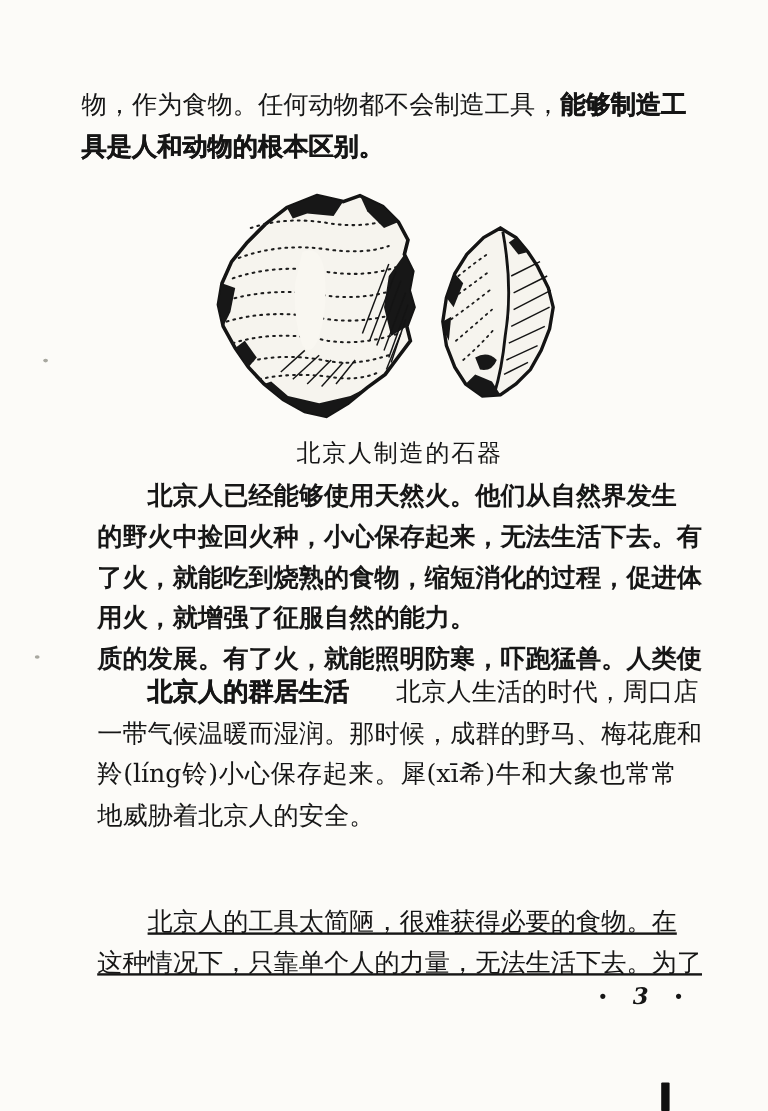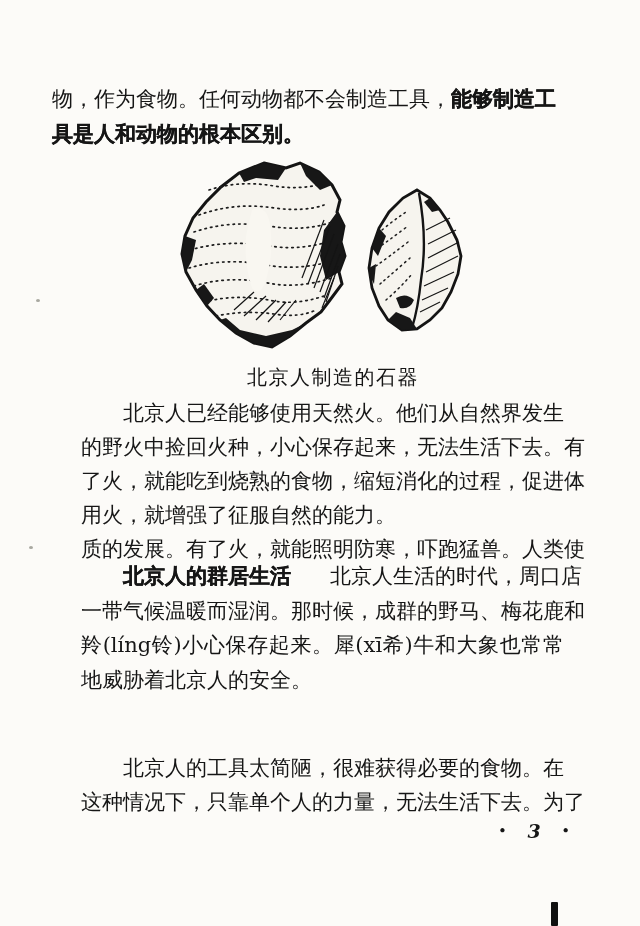--- a/index.html
+++ b/index.html
@@ -6,29 +6,29 @@
   .page {
     position:relative; width:640px; height:926px; overflow:hidden;
     background:#fcfbf8; color:#161616;
     font-family:"DejaVu Serif", serif;
   }
   .para { position:absolute; font-size:21px; }
   .line { white-space:nowrap; text-align:justify; }
   .jl   { text-align-last:justify; }
   .indent { text-indent:42px; }
   .b { font-weight:700; -webkit-text-stroke:0.3px #161616; }
-  .p-intro { left:52px; top:69px;  width:500px;margin-top:12px; }
+  .p-intro { left:68px; top:69px;  width:500px; }
   .p-intro .line { line-height:35px; height:35px; }
-  .p-fire  { left:81px; top:396px; width:483px; }
+  .p-fire  { left:81px; top:396px; width:483px;font-weight:bold; }
   .p-fire .line { line-height:34px; height:34px; }
   .p-group { left:81px; top:559px; width:483px; }
   .p-group .line { line-height:34.6px; height:34.6px; }
   .p-group .hd { margin-right:18px; }
   .p-tools { left:81px; top:751px; width:483px; }
-  .p-tools .line { line-height:34px; height:34px; }
+  .p-tools .line { line-height:34px; height:34px;text-decoration:underline; }
   .stone-figure { position:absolute; left:174px; top:160px; width:292px; height:194px; margin:0; }
   .caption {
     position:absolute; left:63px; top:363px; width:540px; height:28px;
     line-height:28px; text-align:center; font-size:20px; letter-spacing:1.5px;
   }
   .pageno {
     position:absolute; left:498px; top:818px; width:72px; height:26px;
     display:flex; align-items:center; justify-content:space-between;
   }
   .pageno .dot { font-size:15px; line-height:26px; }

